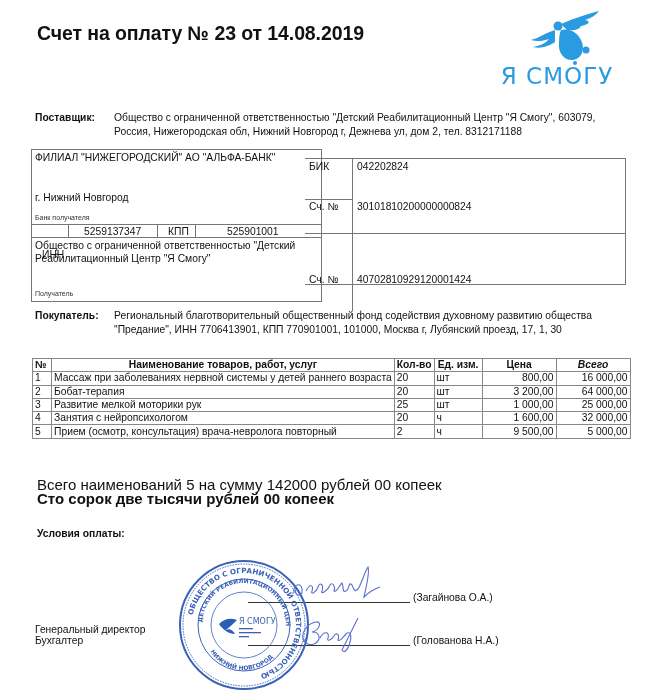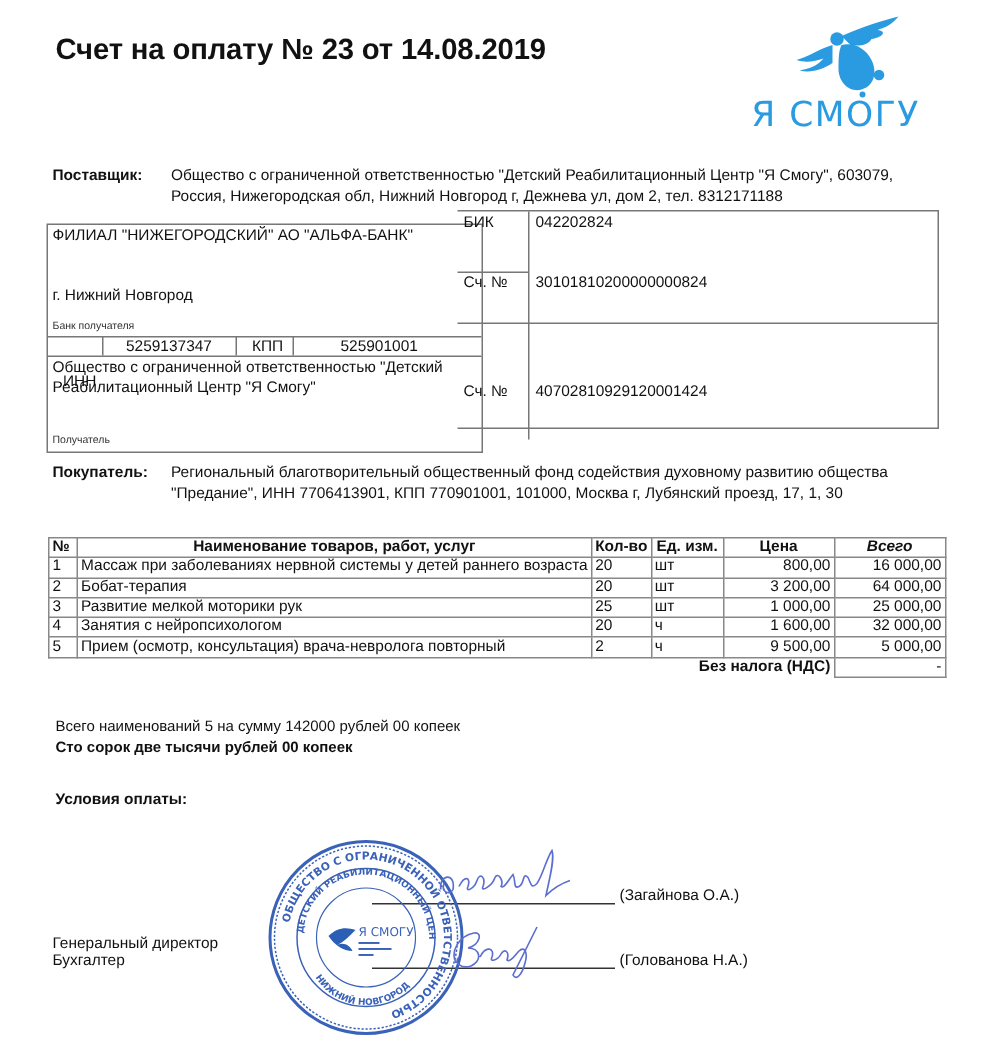--- a/index.html
+++ b/index.html
@@ -13,33 +13,33 @@
     .party { position: absolute; left: 35px; font-size: 10.3px; line-height: 14px; }
     .party .lbl { position: absolute; left: 0; top: 0; font-weight: bold; white-space: nowrap; }
     .party .txt { position: absolute; left: 79px; top: 0; width: 520px; }
     .supplier { top: 111px; }
     .buyer { top: 309px; }
 
     
     .bank { position: absolute; left: 31px; top: 149px; width: 291px; height: 153px; border: 1px solid #777; }
     .bank .cell { position: absolute; font-size: 10.3px; }
     .bank .small { font-size: 7px; color: #333; }
-    .bank-right { position: absolute; left: 305px; top: 140px; width: 321px; height: 146px; border: 1px solid #777; border-left: none; }
+    .bank-right { position: absolute; left: 305px; top: 158px; width: 321px; height: 127px; border: 1px solid #777; border-left: none; }
     .vline { position: absolute; background: #777; width: 1px; }
     .hline { position: absolute; background: #777; height: 1px; }
     .abs { position: absolute; white-space: nowrap; font-size: 10.3px; }
 
     
     table.items { position: absolute; left: 32px; top: 358px; border-collapse: collapse; font-size: 10.3px; }
     table.items th, table.items td { border: 1px solid #888; padding: 0 2px; height: 13.3px; line-height: 12px; white-space: nowrap; }
     table.items th { font-weight: bold; text-align: center; }
     table.items td.r { text-align: right; }
     table.items td.tot-lbl { border: none; text-align: right; font-weight: bold; }
 
-    .summary { position: absolute; left: 37px; top: 478px; font-size: 10px; line-height: 14px; }
+    .summary { position: absolute; left: 37px; top: 478px; font-size: 15px; line-height: 14px; }
     .summary .b { font-weight: bold; }
     .terms { position: absolute; left: 37px; top: 528px; font-size: 10.3px; font-weight: bold; }
 
     .sig-label { position: absolute; left: 35px; font-size: 10.3px; }
     .sig-line { position: absolute; left: 248px; width: 162px; height: 1px; background: #333; }
     .sig-name { position: absolute; left: 413px; font-size: 10.3px; }
 
     .stamp { position: absolute; left: 177px; top: 558px; width: 134px; height: 134px; }
     .signature { position: absolute; }
   </style>
@@ -146,24 +146,20 @@
       <td class="r">1 600,00</td>
       <td class="r">32 000,00</td>
     </tr>
     <tr>
       <td>5</td>
       <td>Прием (осмотр, консультация) врача-невролога повторный</td>
       <td>2</td>
       <td>ч</td>
       <td class="r">9 500,00</td>
       <td class="r">5 000,00</td>
-    </tr>
-    <tr>
-      <td class="tot-lbl" colspan="5">Без налога (НДС)</td>
-      <td class="r">-</td>
     </tr>
   </tbody>
 </table>
 
 <div class="summary">
   <div>Всего наименований 5 на сумму 142000 рублей 00 копеек</div>
   <div class="b">Сто сорок две тысячи рублей 00 копеек</div>
 </div>
 
 <div class="terms">Условия оплаты:</div>

